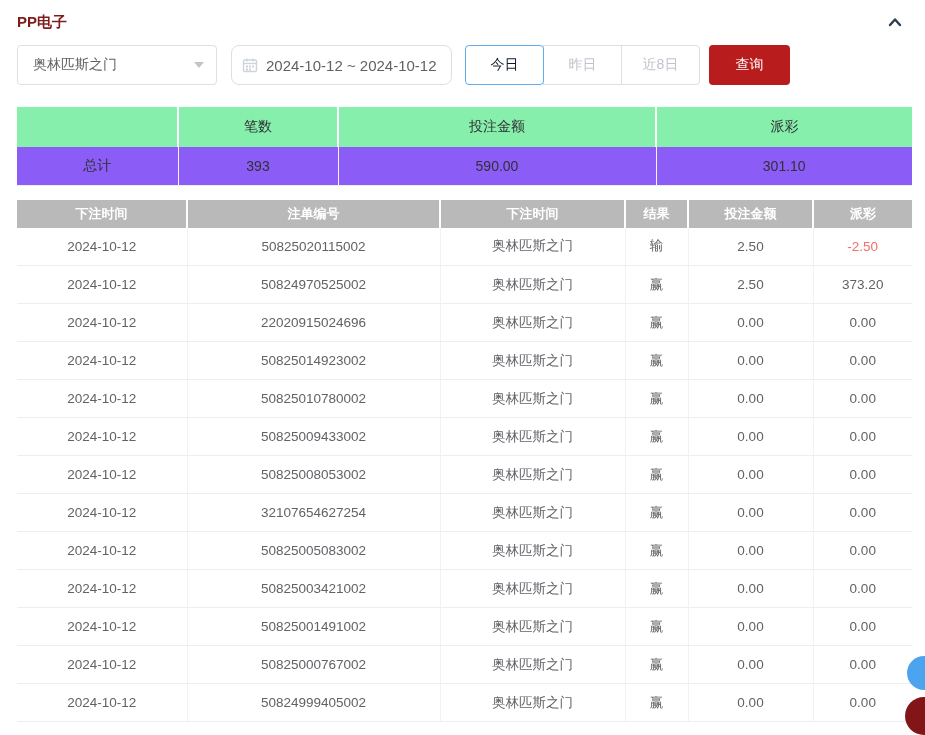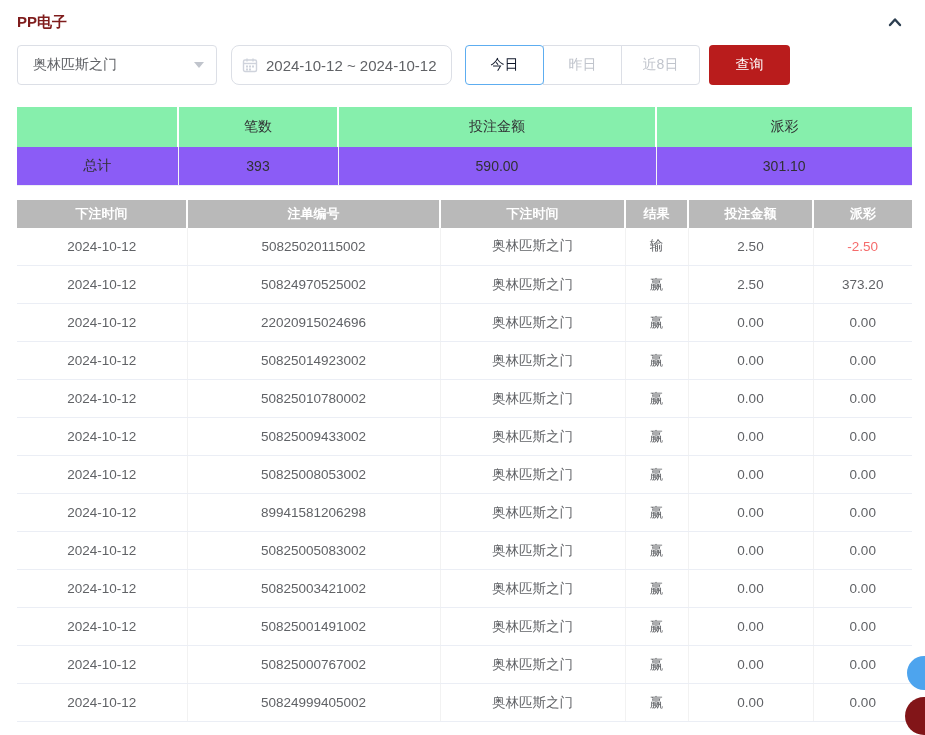--- a/index.html
+++ b/index.html
@@ -205,21 +205,21 @@
       <td>2024-10-12</td>
       <td>50825008053002</td>
       <td>奥林匹斯之门</td>
       <td>赢</td>
       <td>0.00</td>
       <td class="cell-payout">0.00</td>
     </tr>
 
     <tr>
       <td>2024-10-12</td>
-      <td>89941581206298</td>
+      <td>32107654627254</td>
       <td>奥林匹斯之门</td>
       <td>赢</td>
       <td>0.00</td>
       <td class="cell-payout">0.00</td>
     </tr>
 
     <tr>
       <td>2024-10-12</td>
       <td>50825005083002</td>
       <td>奥林匹斯之门</td>

